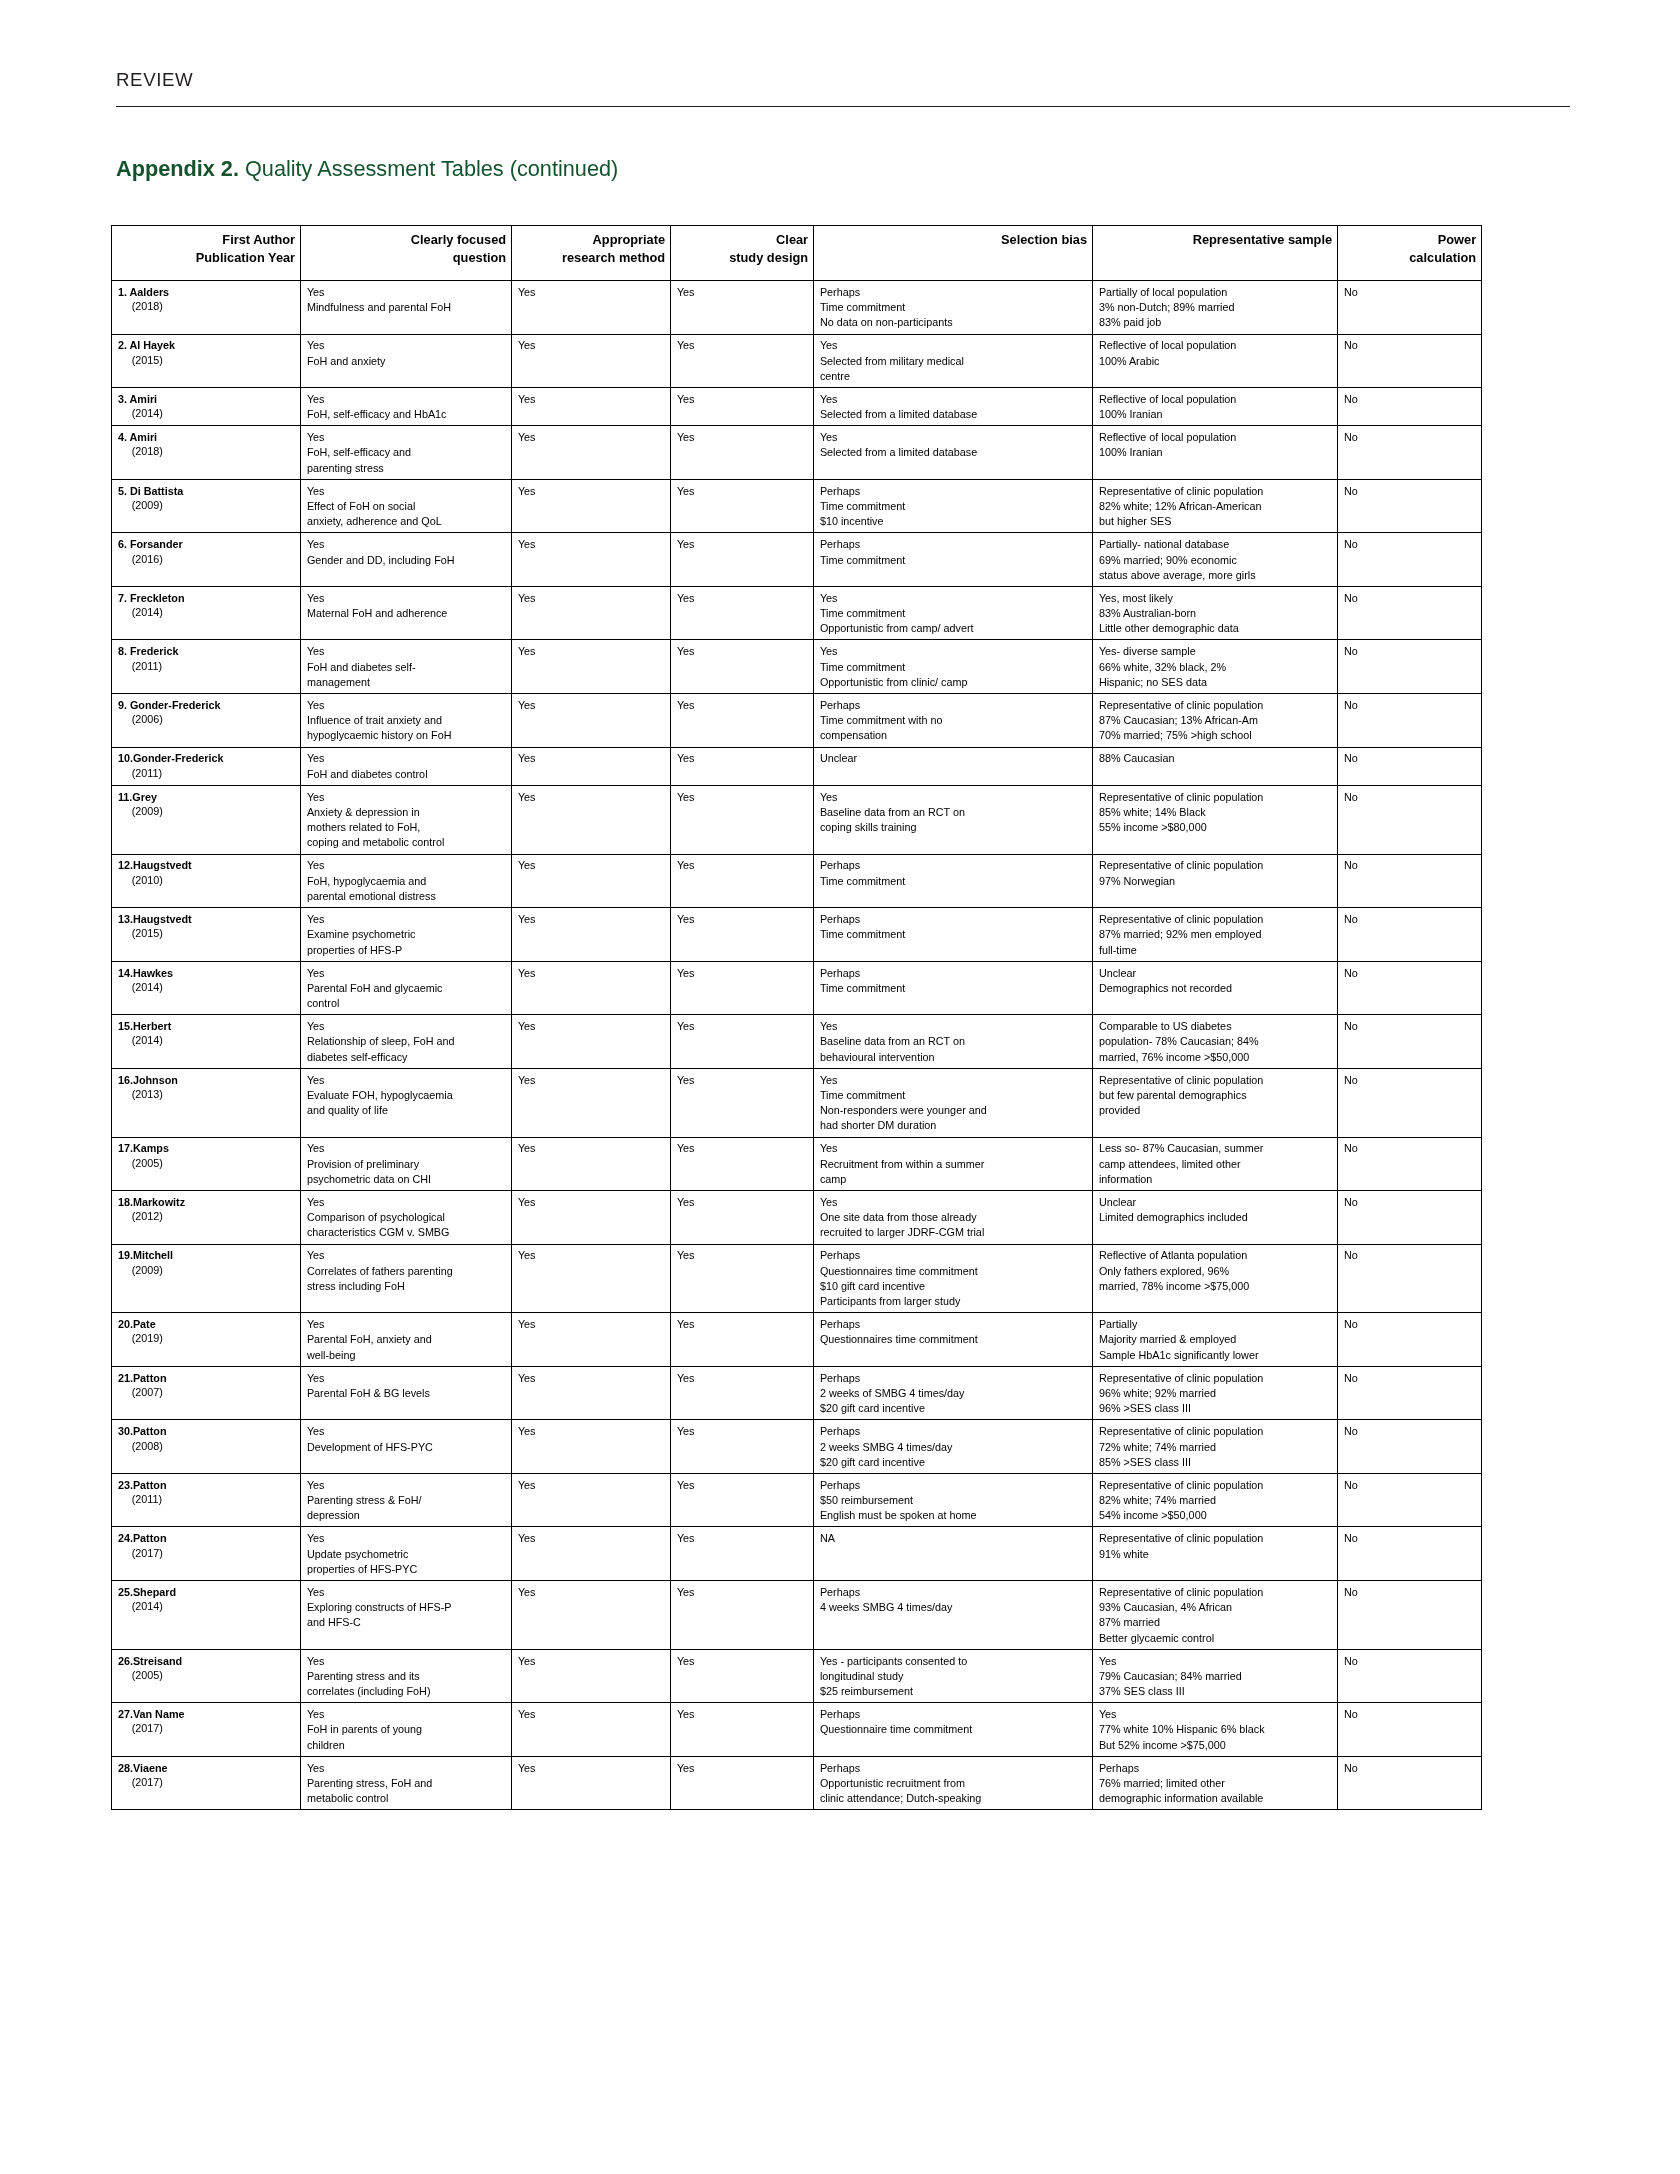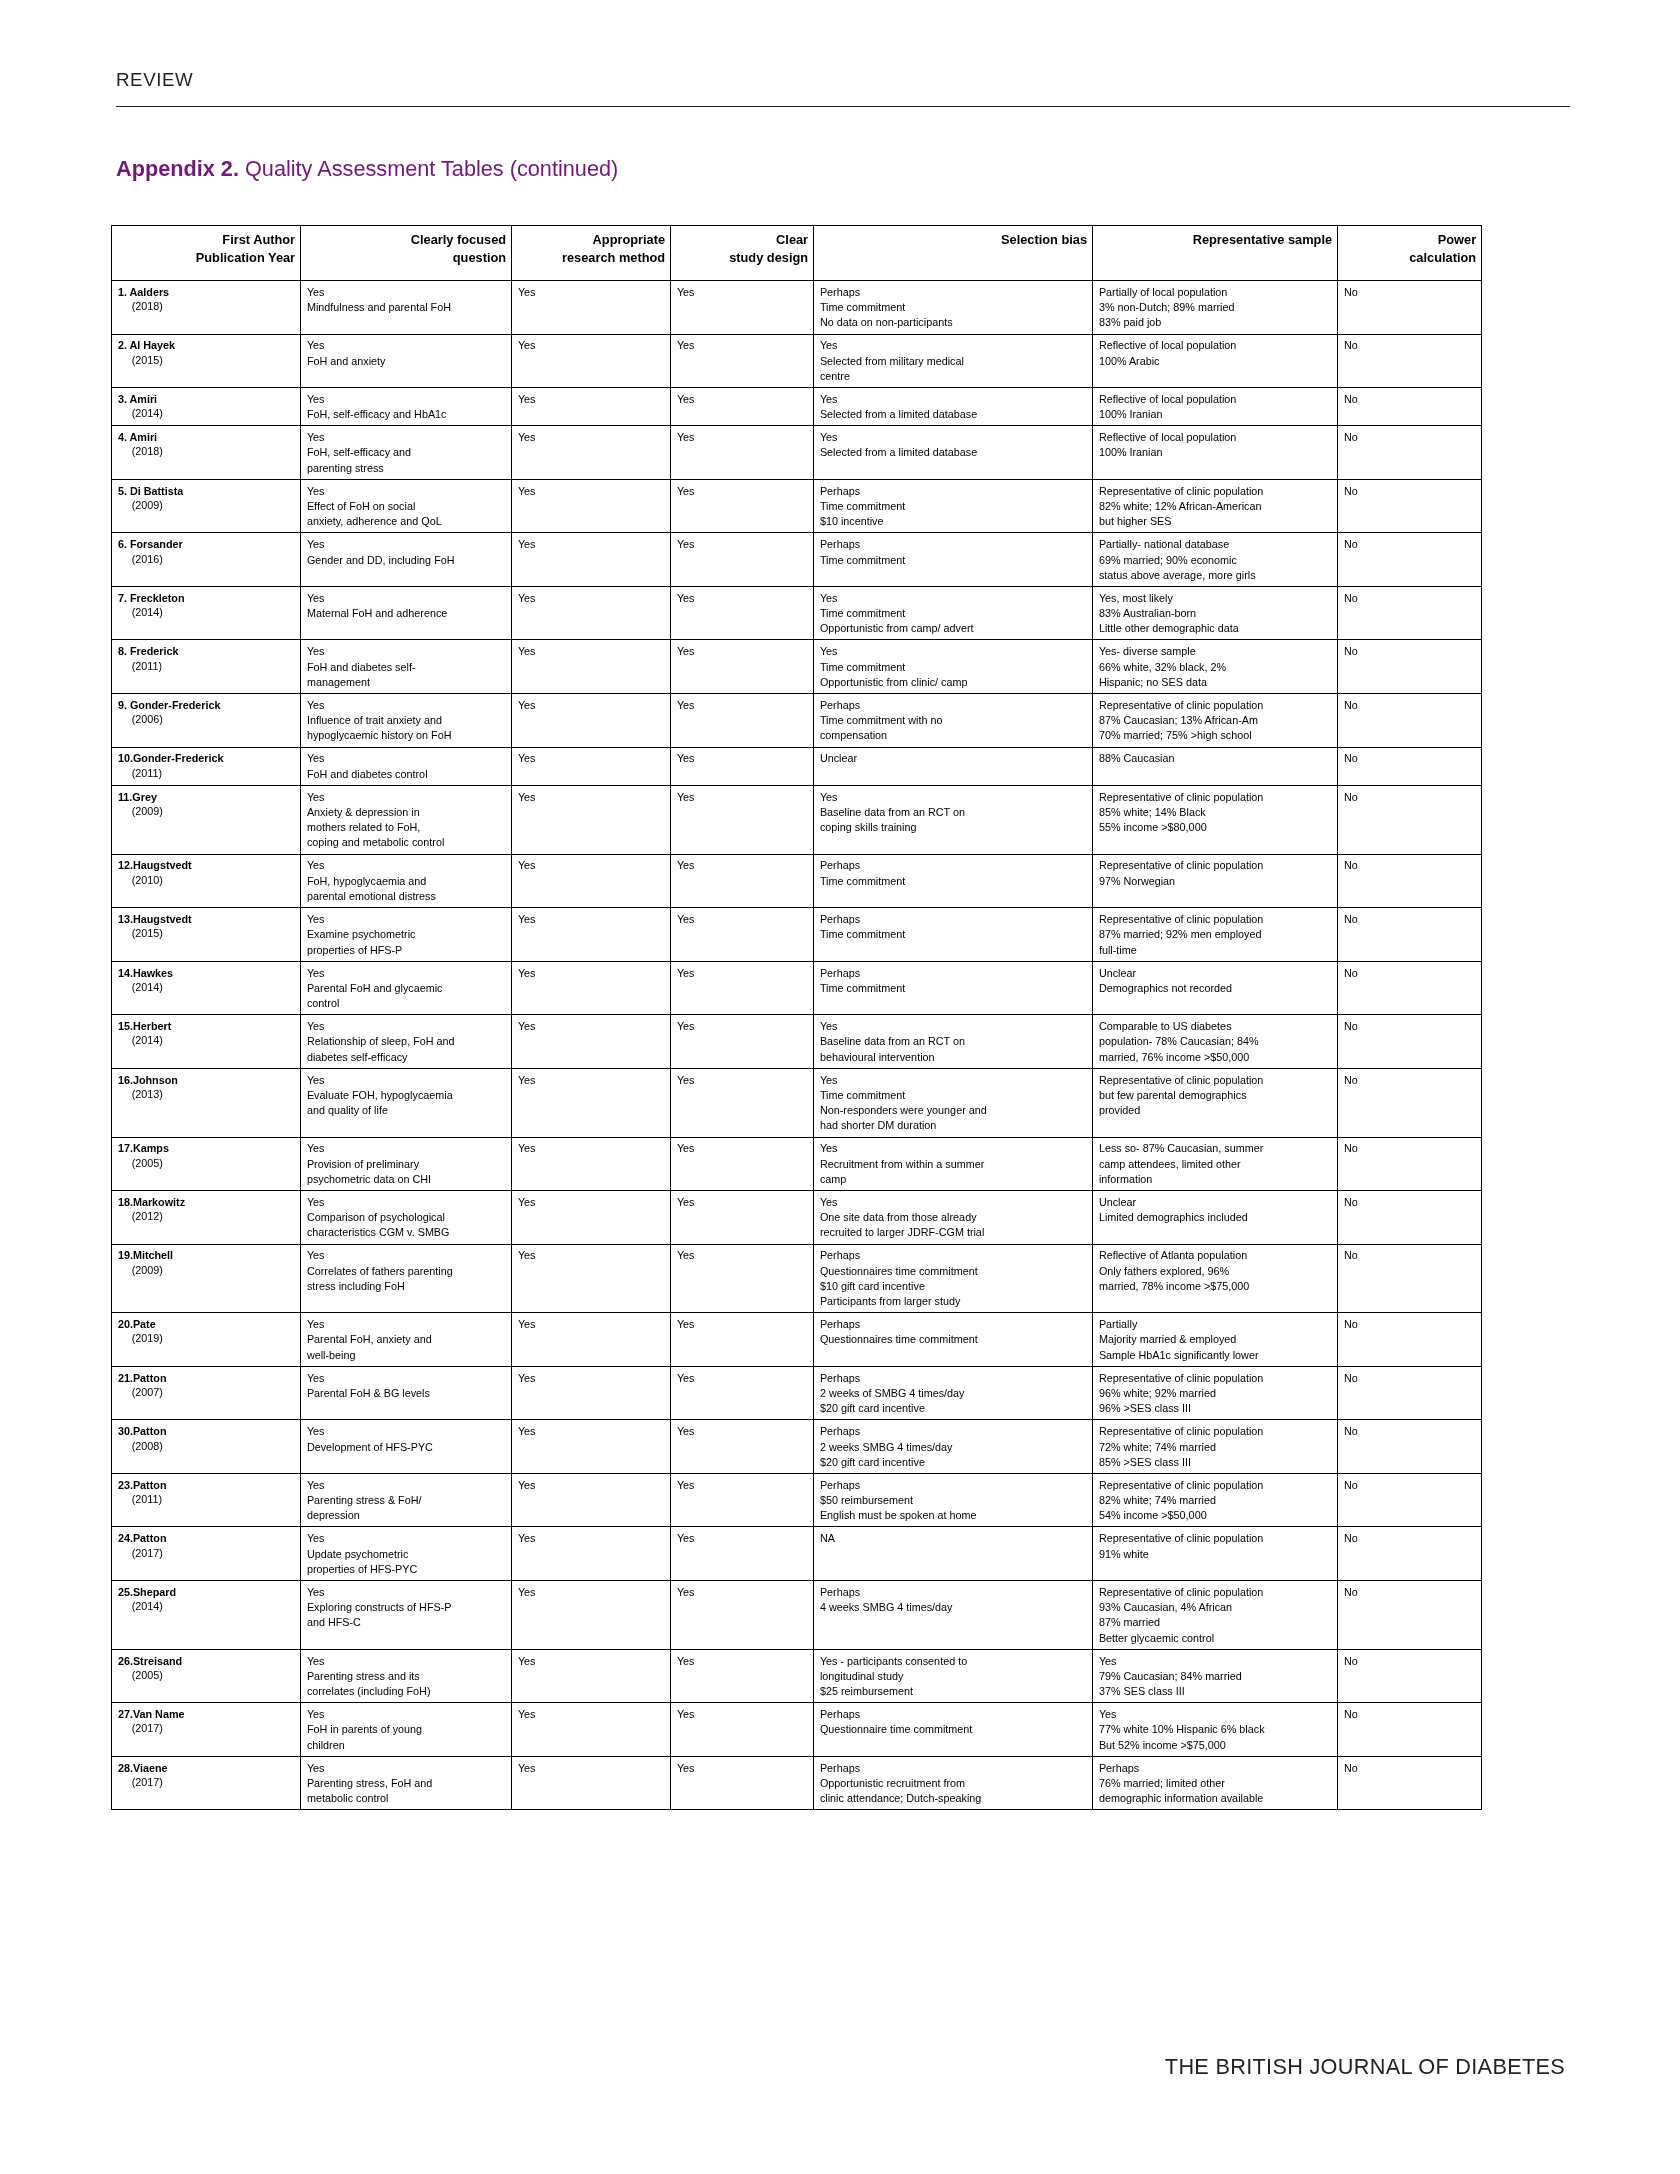--- a/index.html
+++ b/index.html
@@ -37,21 +37,21 @@
     width: 1454px;
     height: 1px;
     background: #231f20;
   }
   
   .appendix-title {
     position: absolute;
     left: 116px;
     top: 156px;
     font-size: 21.7px;
-    color: #701a75;
+    color: #14532d;
     white-space: nowrap;
   }
   .appendix-title .lead {
     font-weight: bold;
   }
   .appendix-title .rest {
     font-weight: 400;
   }
   
   .table-wrap {
@@ -986,16 +986,15 @@
               <span class="cellline">demographic information available</span>
             </td>
             <td>
               <span class="cellline">No</span>
             </td>
           </tr>
         </tbody>
     </table>
   </div>
 
-  <div class="footer">THE BRITISH JOURNAL OF DIABETES</div>
 
 </div>
 
 
 </body></html>

